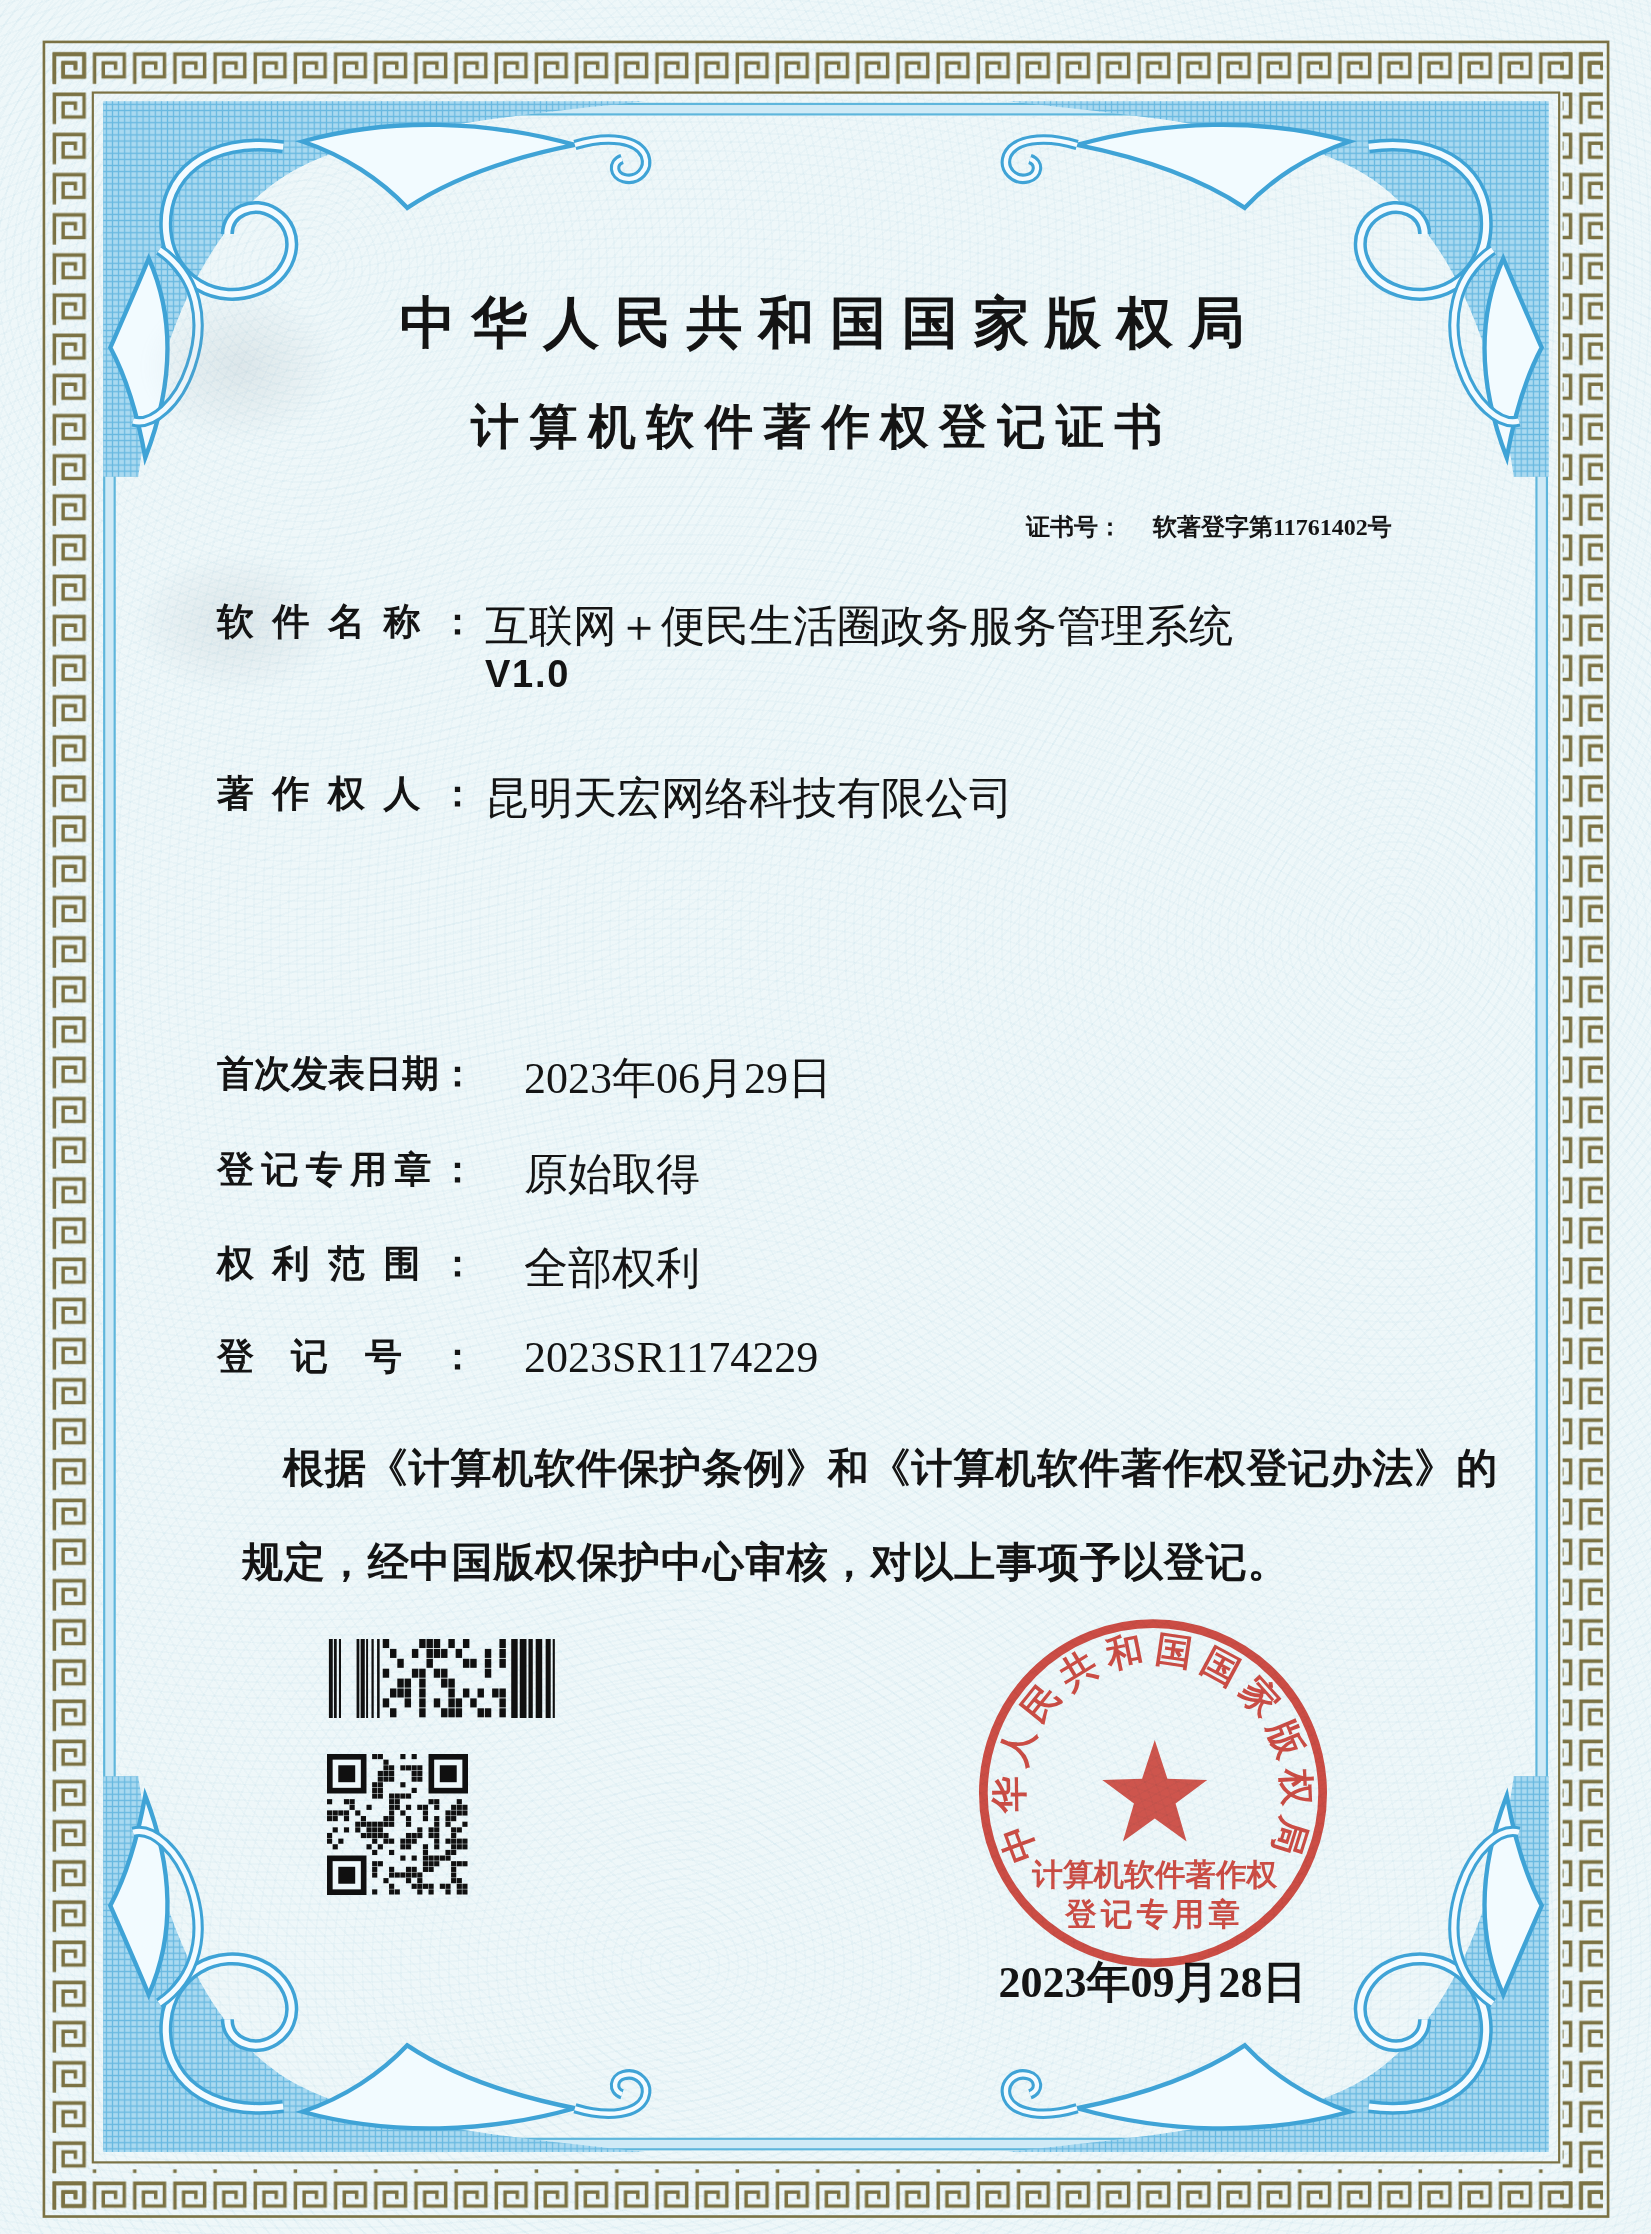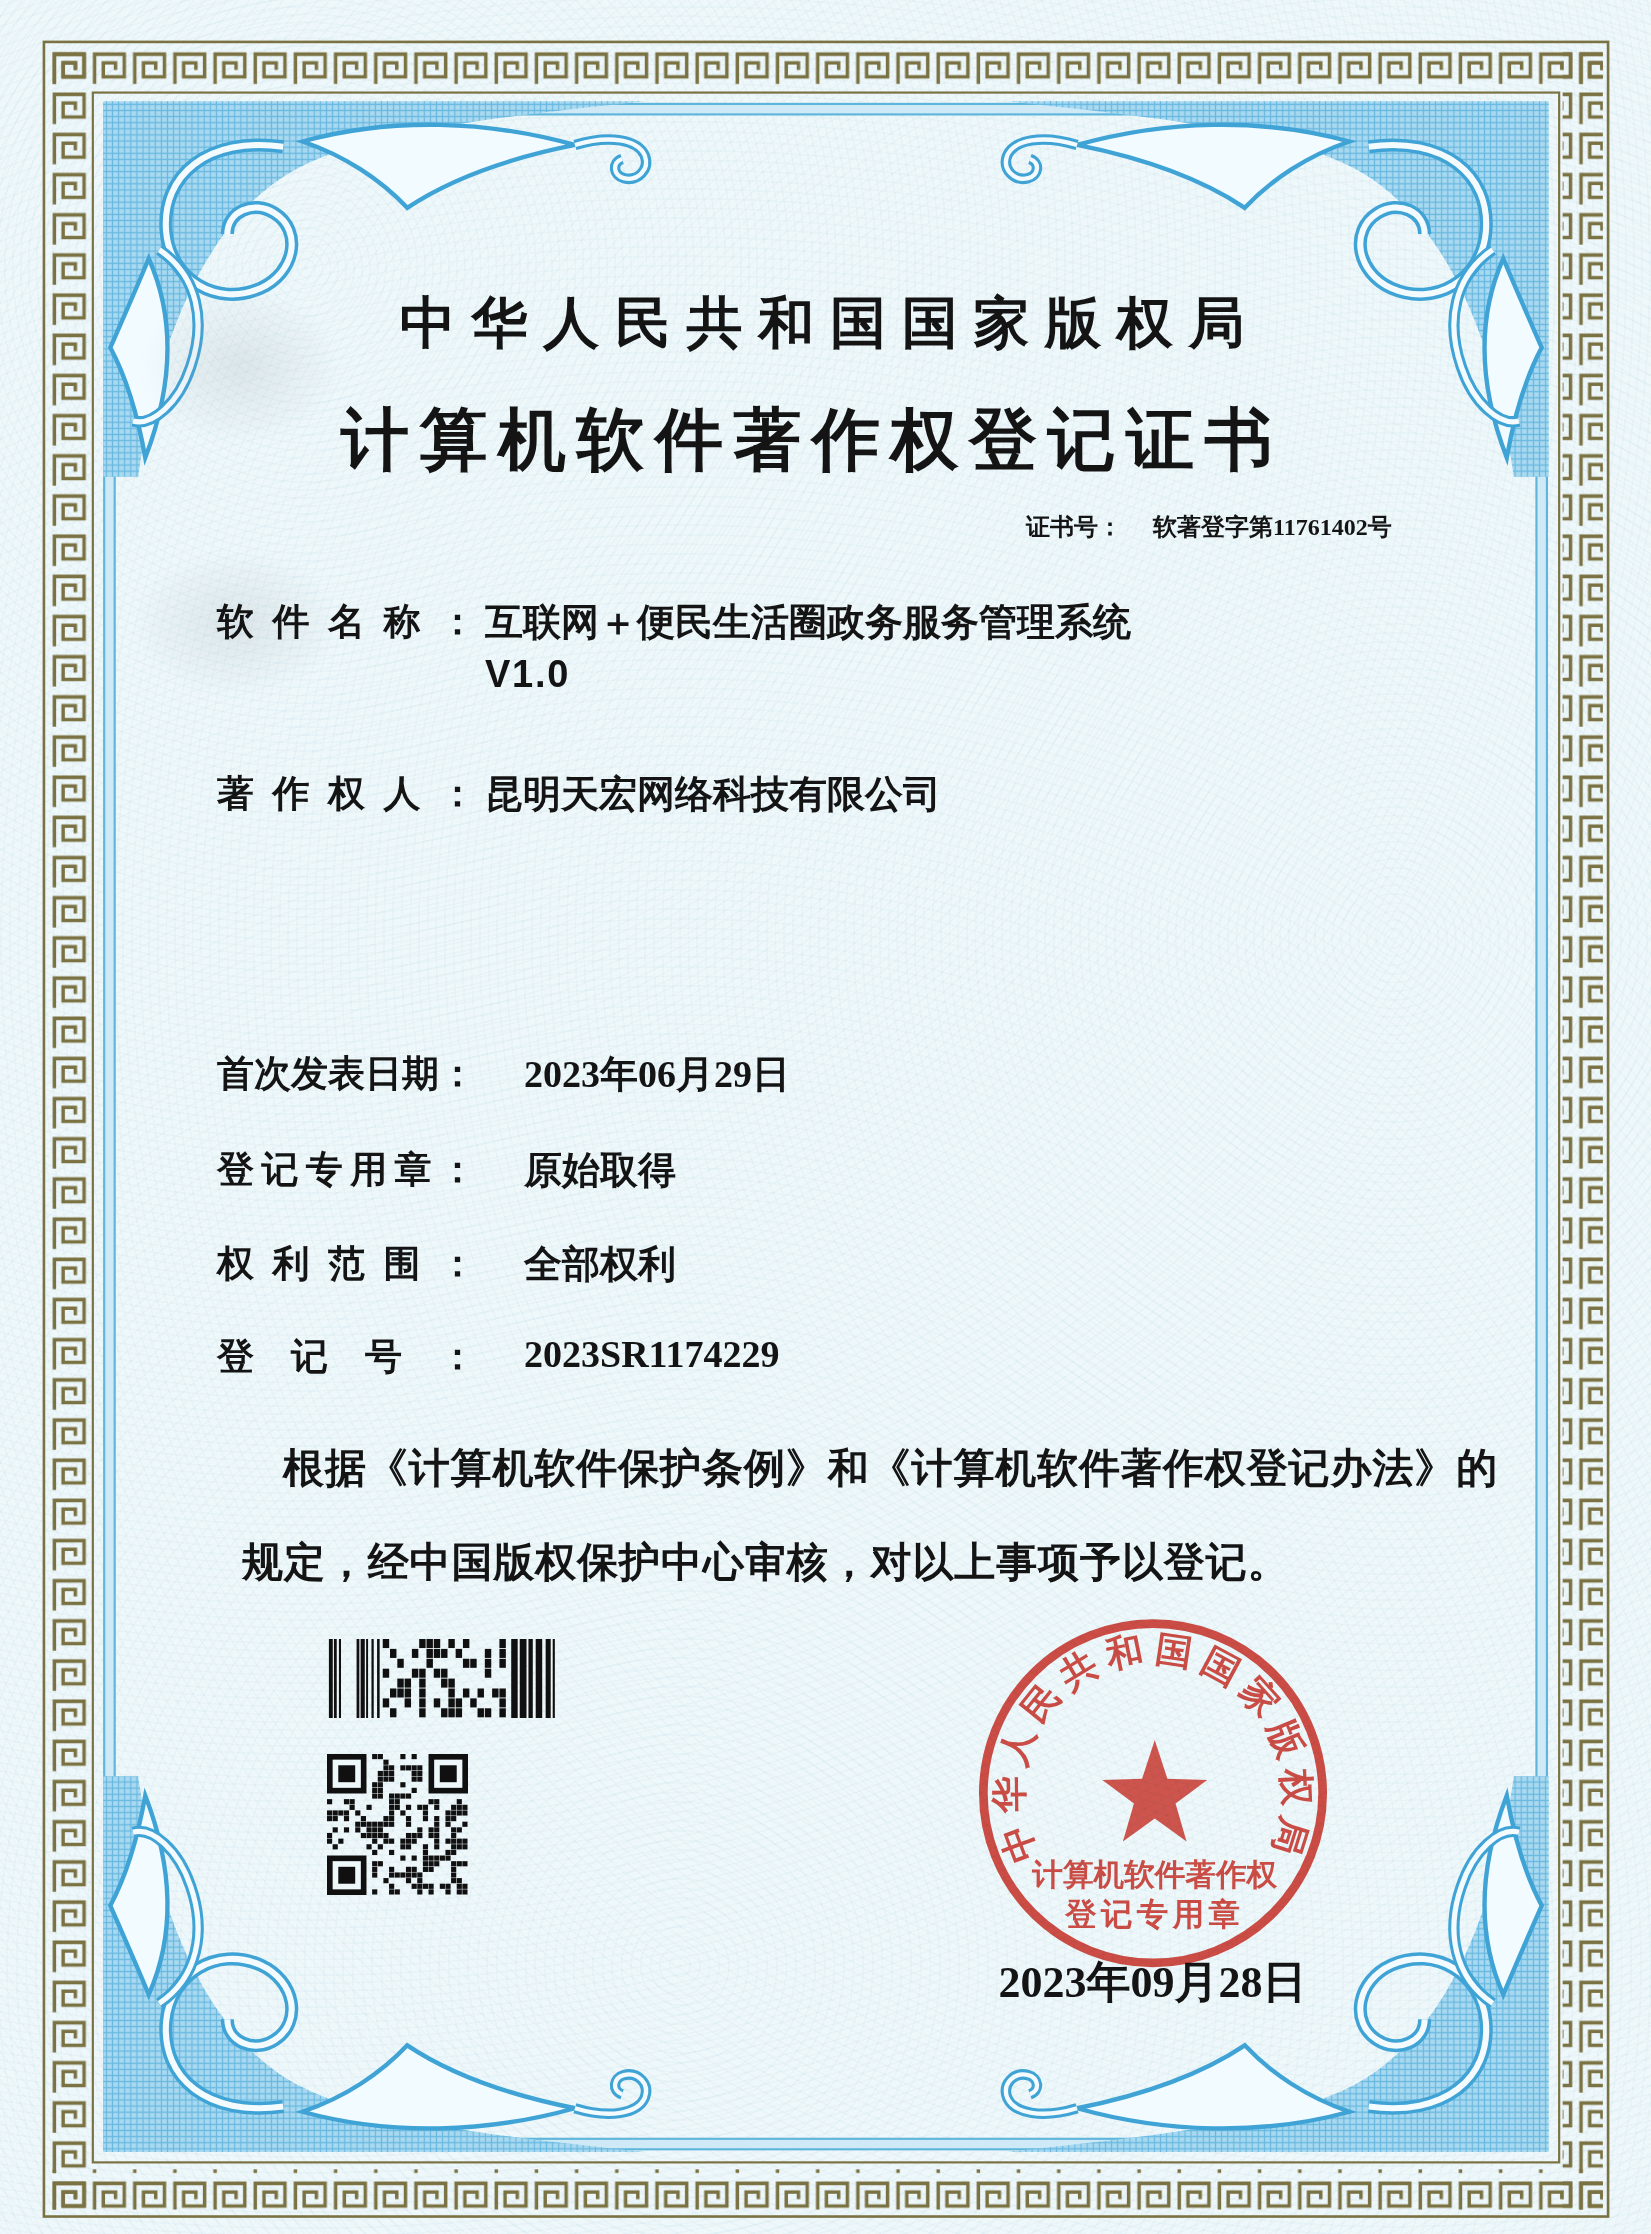--- a/index.html
+++ b/index.html
@@ -17,32 +17,32 @@
     padding-left:48px;
   }
   .decor{position:absolute;left:0;top:0;pointer-events:none;}
   .ghost{position:absolute;border-radius:50%;filter:blur(3.5px);
     background:radial-gradient(ellipse at center, rgba(140,155,165,.18), rgba(140,155,165,0) 70%);}
   .ghost1{left:140px;top:288px;width:201px;height:157px;}
   .ghost2{left:131px;top:550px;width:210px;height:148px;}
 
   .title-1{position:absolute;left:258px;top:286px;width:1144px;text-align:center;
     font-size:56px;font-weight:900;letter-spacing:15.7px;white-space:nowrap;}
-  .title-2{position:absolute;left:240px;top:395px;width:1144px;text-align:center;
-    font-size:68px;font-weight:900;letter-spacing:10.5px;white-space:nowrap;}
+  .title-2{position:absolute;left:250px;top:395px;width:1144px;text-align:center;
+    font-size:48px;font-weight:900;letter-spacing:10.5px;white-space:nowrap;}
 
   .cert-no{position:absolute;left:1026px;top:511px;font-size:24px;font-weight:700;
     display:flex;gap:31px;white-space:nowrap;}
   .num{font-family:"Liberation Serif", serif;}
 
   .field-row{position:absolute;left:0;top:0;width:100%;height:52px;}
   .field-label{position:absolute;left:217px;width:259px;display:inline-block;
     font-size:37px;font-weight:700;text-align:justify;text-align-last:justify;
     text-justify:inter-character;white-space:normal;}
-  .field-value{position:absolute;font-size:38px;font-weight:700;white-space:nowrap;}
+  .field-value{position:absolute;font-size:44px;font-weight:400;white-space:nowrap;}
   .v-name{left:485px;}
   .v-wide{left:524px;}
   .version-line{position:absolute;left:485px;top:653px;font-size:38px;font-weight:700;letter-spacing:1.7px;}
 
   .statement{position:absolute;font-size:41px;font-weight:600;letter-spacing:0.9px;white-space:nowrap;text-align:center;}
   .st1{left:283px;top:1441px;}
   .st2{left:214px;top:1535px;margin-left:28px;}
 
   .barcode-box{position:absolute;left:328px;top:1639px;width:231px;height:79px;}
   .qr-box{position:absolute;left:327px;top:1752px;width:141px;height:145px;}

